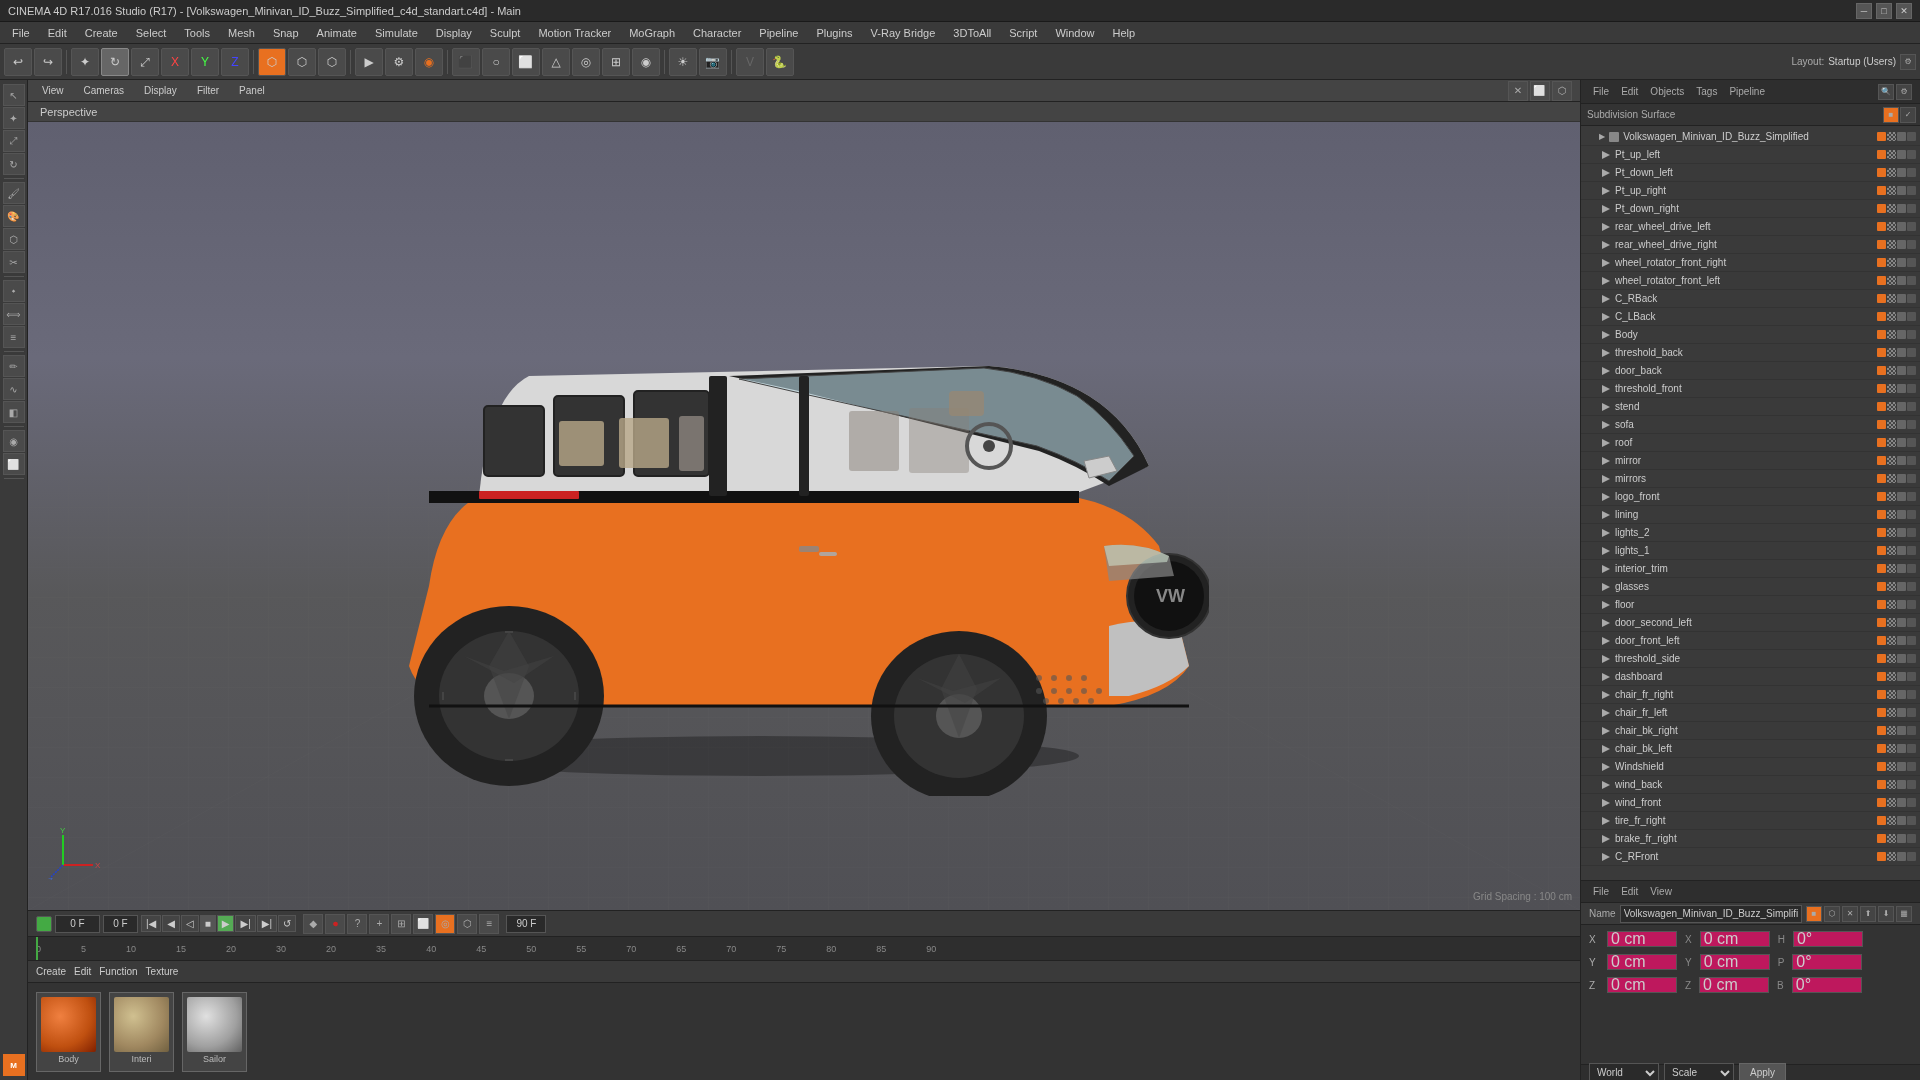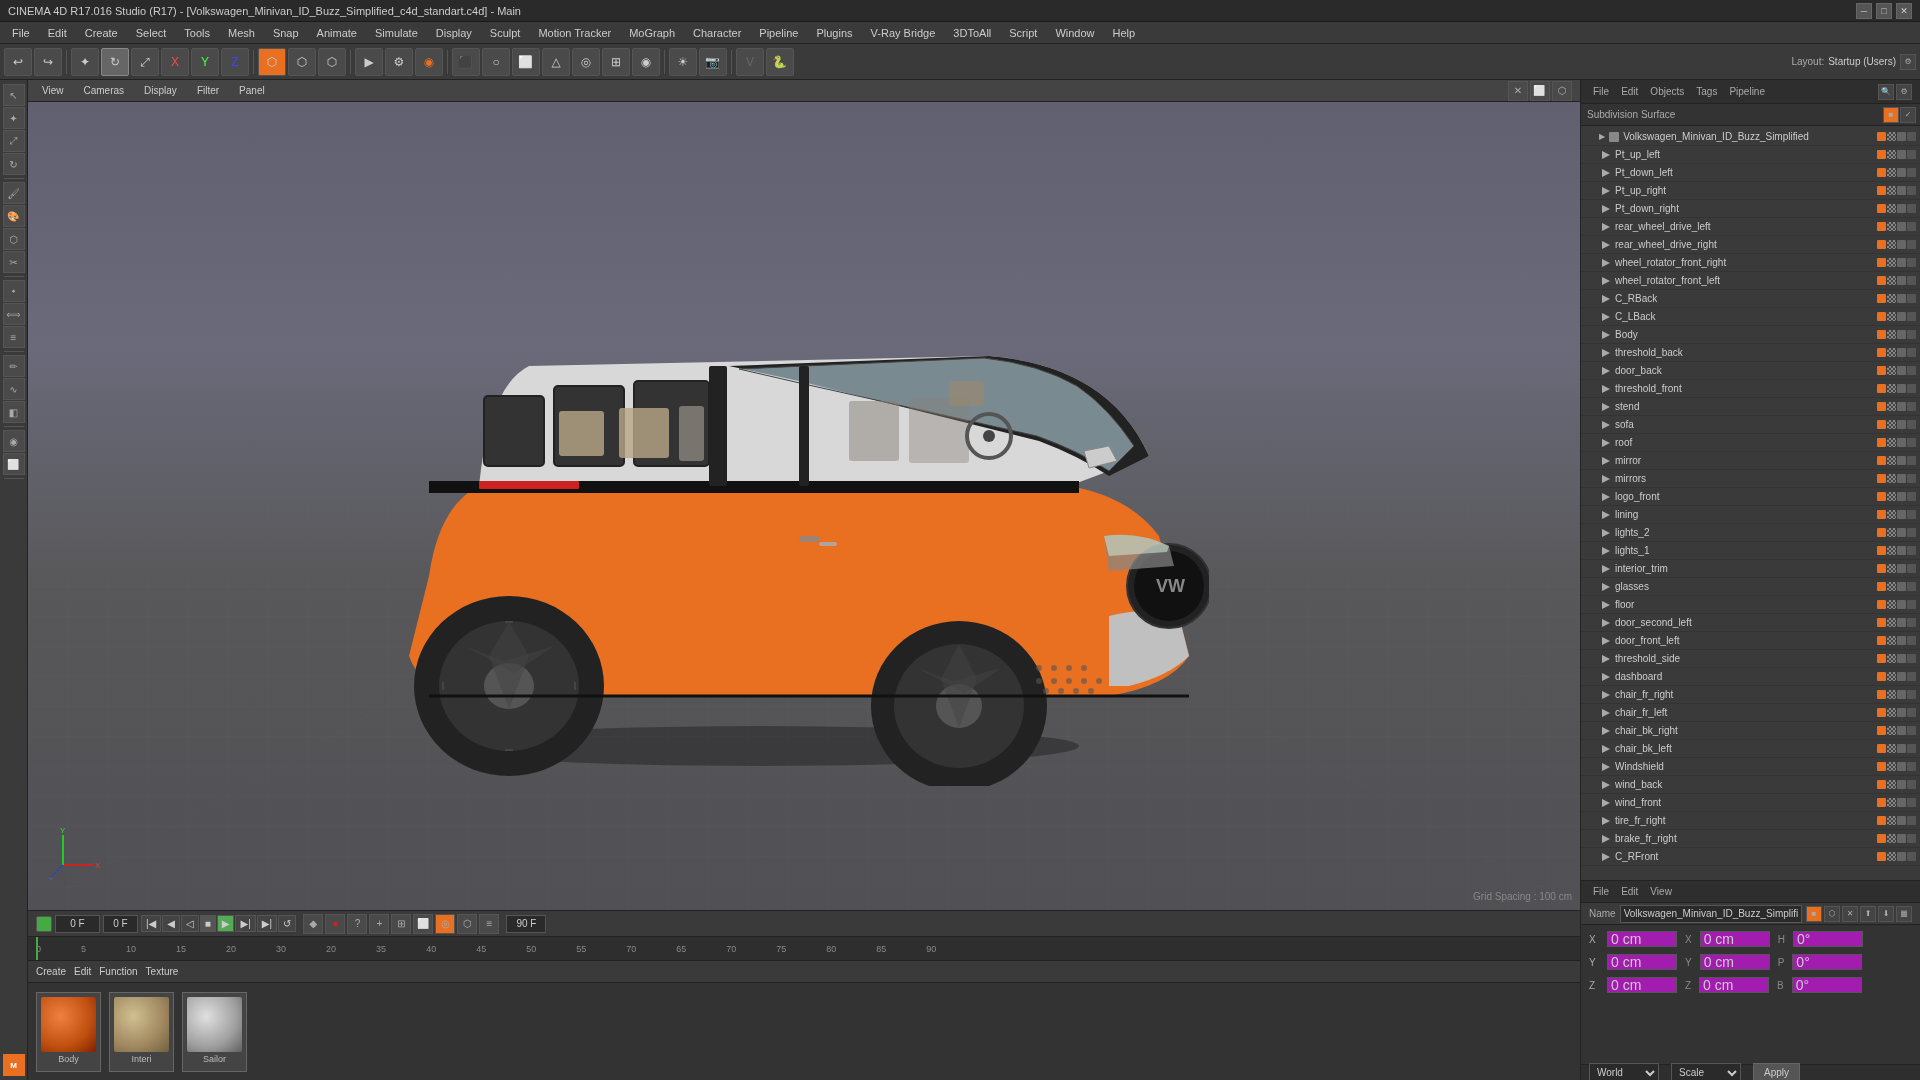--- a/index.html
+++ b/index.html
@@ -128,22 +128,22 @@
     #br-header {
       height: 22px; background: #2e2e2e; display: flex; align-items: center;
       padding: 0 8px; border-bottom: 1px solid #222; gap: 4px;
     }
     #br-content { flex: 1; padding: 6px 8px; display: flex; flex-direction: column; gap: 4px; }
 
     
     .coord-row { display: flex; align-items: center; gap: 4px; height: 20px; }
     .coord-label { width: 14px; font-size: 10px; color: #aaa; }
     .coord-input {
-      width: 70px; height: 16px; background: #a21caf; border: 1px solid #555;
-      color: #ccc; font-size: 14px; padding: 0 3px;
+      width: 70px; height: 16px; background: #be185d; border: 1px solid #555;
+      color: #ccc; font-size: 16px; padding: 0 3px;
     }
 
     
     #world-apply-row {
       display: flex; align-items: center; height: 28px; background: #2e2e2e;
       padding: 0 8px; gap: 4px; border-top: 1px solid #222;
     }
     .coord-select {
       height: 20px; background: #2a2a2a; border: 1px solid #555; color: #ccc;
       font-size: 10px; padding: 0 3px; cursor: pointer;
@@ -305,20 +305,23 @@
       <span class="vp-tab">Display</span>
       <span class="vp-tab">Filter</span>
       <span class="vp-tab">Panel</span>
       <div style="margin-left:auto; display:flex; gap:2px;">
         <div class="vp-icon-btn">✕</div>
         <div class="vp-icon-btn">⬜</div>
         <div class="vp-icon-btn">⬡</div>
       </div>
     </div>
 
+    <div style="height:20px; background:#444; display:flex; align-items:center; padding:0 8px; border-bottom:1px solid #333;">
+      <span id="perspective-label">Perspective</span>
+    </div>
 
     <div id="viewport-canvas" style="flex:1; position:relative; overflow:hidden;">
 
       <div id="viewport-bg" style="background:linear-gradient(180deg, #606070 0%, #6a6a7a 30%, #58585a 60%, #505055 100%);"></div>
 
       <svg id="grid-svg" style="position:absolute; bottom:0; left:0; width:100%; height:55%; opacity:0.5;">
         <defs>
           <pattern id="grid" width="40" height="30" patternUnits="userSpaceOnUse">
             <path d="M 40 0 L 0 0 0 30" fill="none" stroke="#666" stroke-width="0.5"></path>
           </pattern>
@@ -1201,21 +1204,21 @@
         <div class="coord-row">
           <span class="coord-label">Z</span>
           <input type="text" class="coord-input" value="0 cm" style="">
           <span style="font-size:10px; color:#888; margin:0 4px;">Z</span>
           <input type="text" class="coord-input" value="0 cm" style="">
           <span style="font-size:10px; color:#888; margin:0 4px;">B</span>
           <input type="text" class="coord-input" value="0°" style="">
         </div>
       </div>
 
-      <div id="world-apply-row" style="display:flex; align-items:center; height:16px; background:#2e2e2e; padding:0 8px; gap:12px; border-top:1px solid #222;">
+      <div id="world-apply-row" style="display:flex; align-items:center; height:16px; background:#2e2e2e; padding:0 8px; gap:5px; border-top:1px solid #222;">
         <select class="coord-select" style="width:70px;">
           <option>World</option>
         </select>
         <select class="coord-select" style="width:70px;">
           <option>Scale</option>
         </select>
         <button class="apply-btn">Apply</button>
       </div>
     </div>
 

